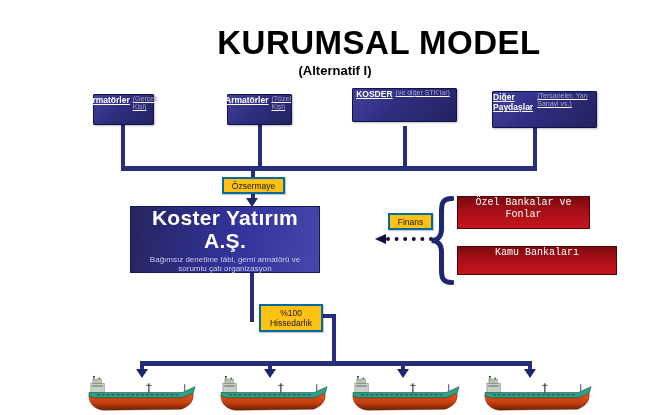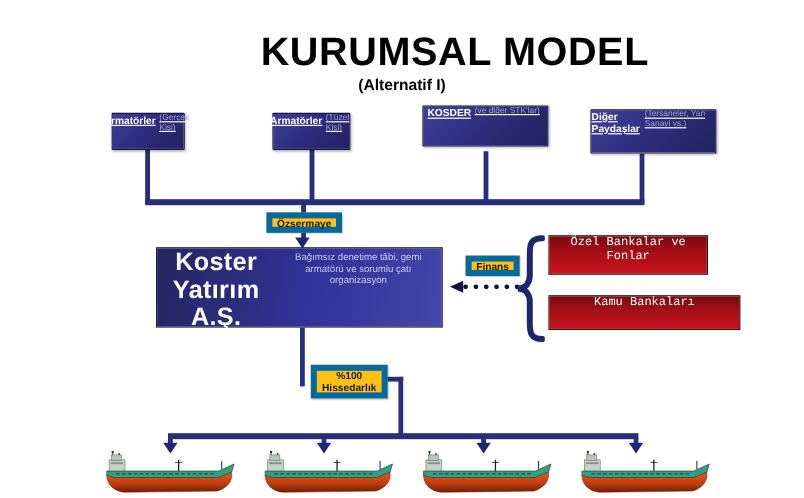--- a/index.html
+++ b/index.html
@@ -49,34 +49,34 @@
   .stem-koster-down{left:249.5px;top:272.5px;width:4.5px;height:49px;}
   .jog-right{left:322px;top:313.5px;width:14px;height:4.5px;}
   .drop-to-fleet{left:331.5px;top:313.5px;width:4.5px;height:51px;}
   .hline-bottom{left:140px;top:361px;width:392px;height:4.5px;}
   .fleet-stem{width:4.5px;height:5px;top:365px;}
   .fleet-arrow{top:369px;}
   #fs1{left:139.5px;} #fs2{left:267.5px;} #fs3{left:400.5px;} #fs4{left:527.5px;}
   #fa1{left:135.5px;} #fa2{left:263.5px;} #fa3{left:396.5px;} #fa4{left:523.5px;}
   
   .gold-box{
-    background:#ffc113;border:5px solid #0369a1;color:#151515;
-    font-weight:bold;text-align:center;box-sizing:border-box;
+    background:#ffc113;border:2px solid #0369a1;color:#151515;
+    font-weight:normal;text-align:center;box-sizing:border-box;
     display:flex;flex-direction:column;justify-content:center;
     box-shadow:1px 1px 1px rgba(0,0,0,.2);
   }
   #box-ozsermaye{left:222px;top:177px;width:63px;height:17px;font-size:8.5px;}
   #box-finans{left:388px;top:213px;width:45px;height:17px;font-size:8.5px;}
   #box-hissedarlik{left:259px;top:304px;width:64px;height:28px;font-size:8.5px;line-height:10px;}
   
   #box-koster{
-    left:130px;top:206px;width:239px;height:67px;
+    left:130px;top:206px;width:190px;height:67px;
     background:linear-gradient(100deg,#24265f 0%,#32339b 55%,#4547ab 100%);
     border:1px solid #181b4d;box-sizing:border-box;text-align:center;color:#fff;
-    display:flex;flex-direction:row;justify-content:center;
+    display:flex;flex-direction:column;justify-content:center;
   }
   #box-koster .t{font-size:21px;font-weight:bold;line-height:23px;letter-spacing:.3px;}
   #box-koster .s{font-size:8px;color:#c9cbe9;line-height:9.5px;padding:3px 7px 0 7px;}
   
   .dotted-arrow-line{
     left:386px;top:237px;width:47px;height:0;
     border-top:4px dotted #10103e;
   }
   .arrowhead-left{
     left:375px;top:233.5px;width:0;height:0;

